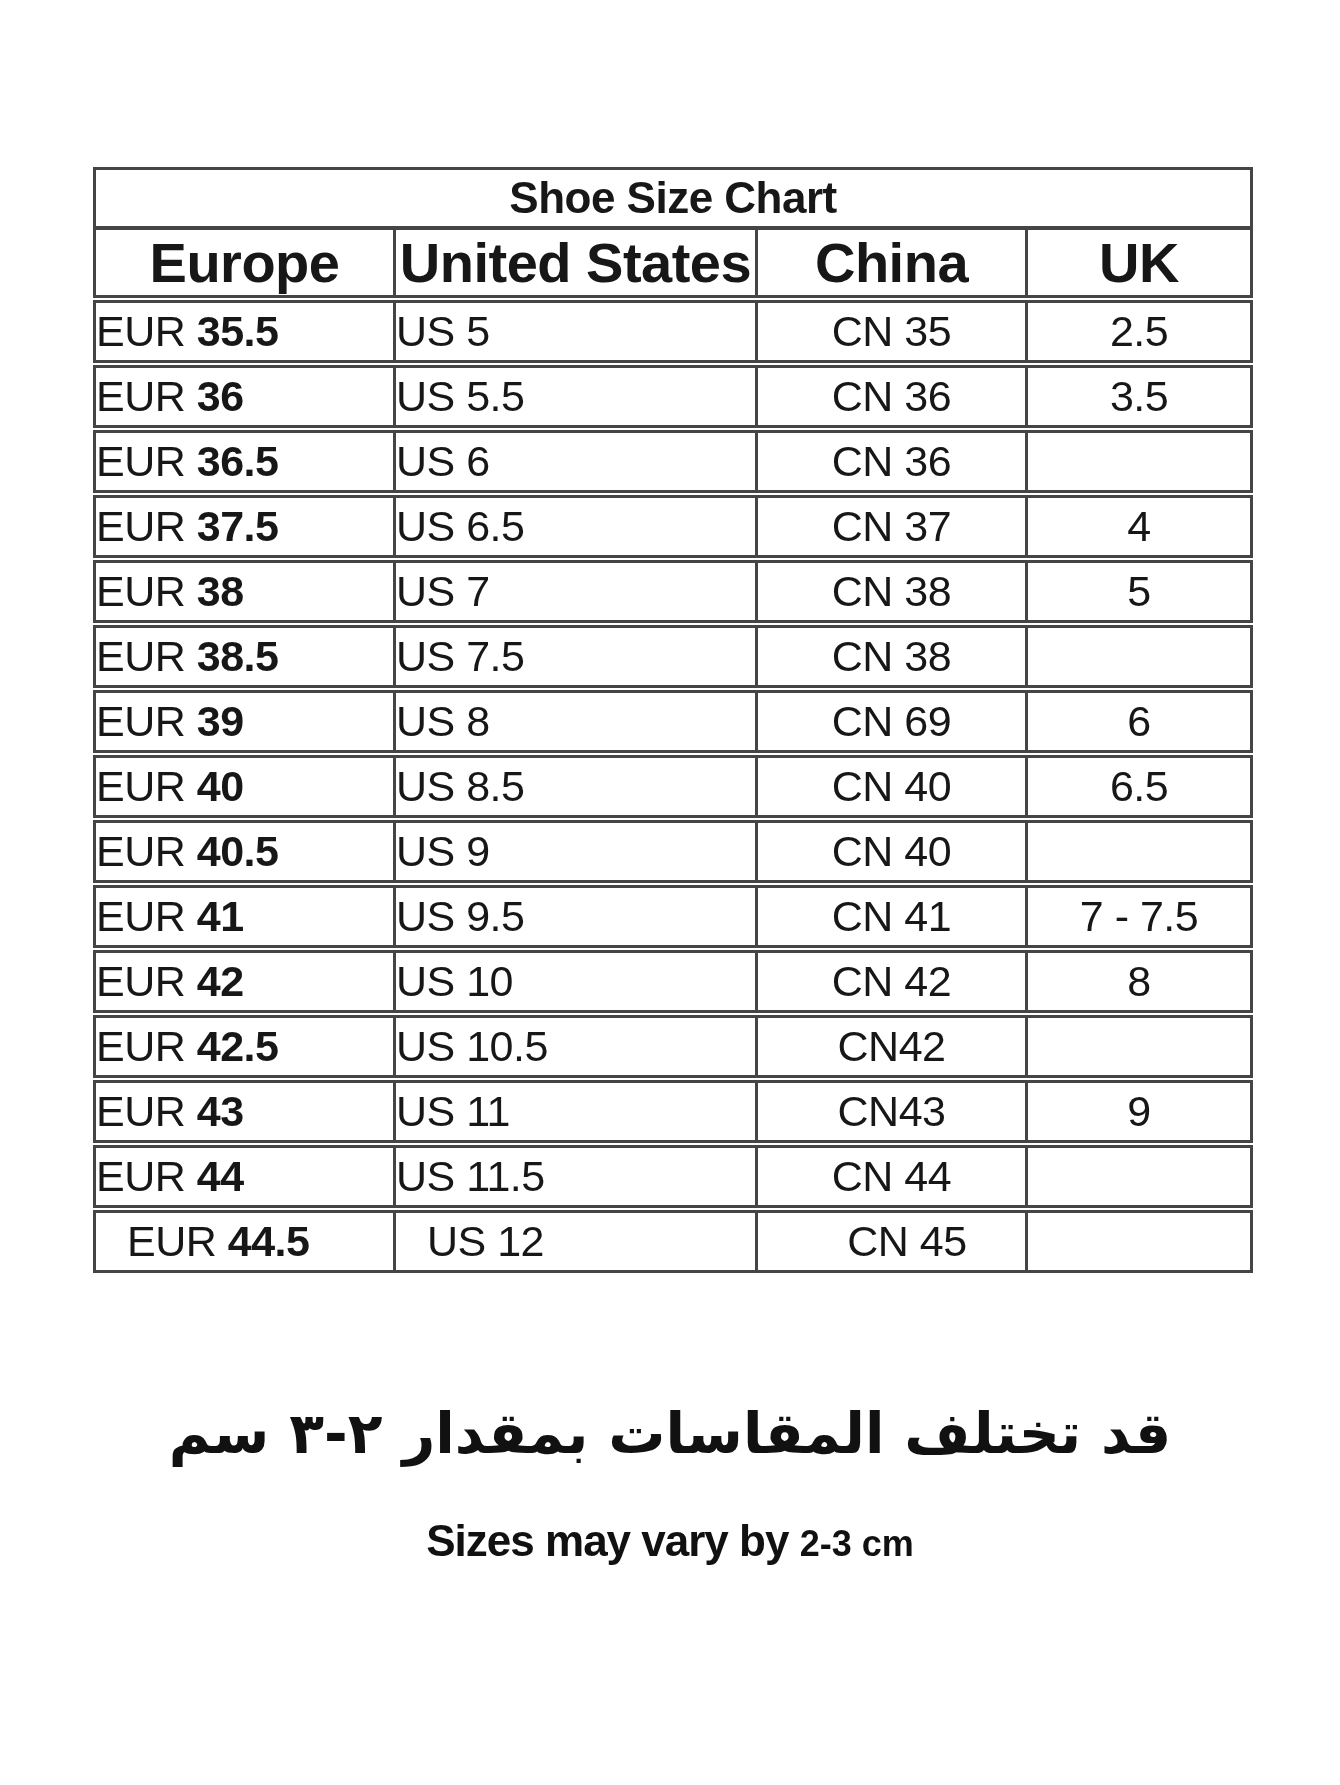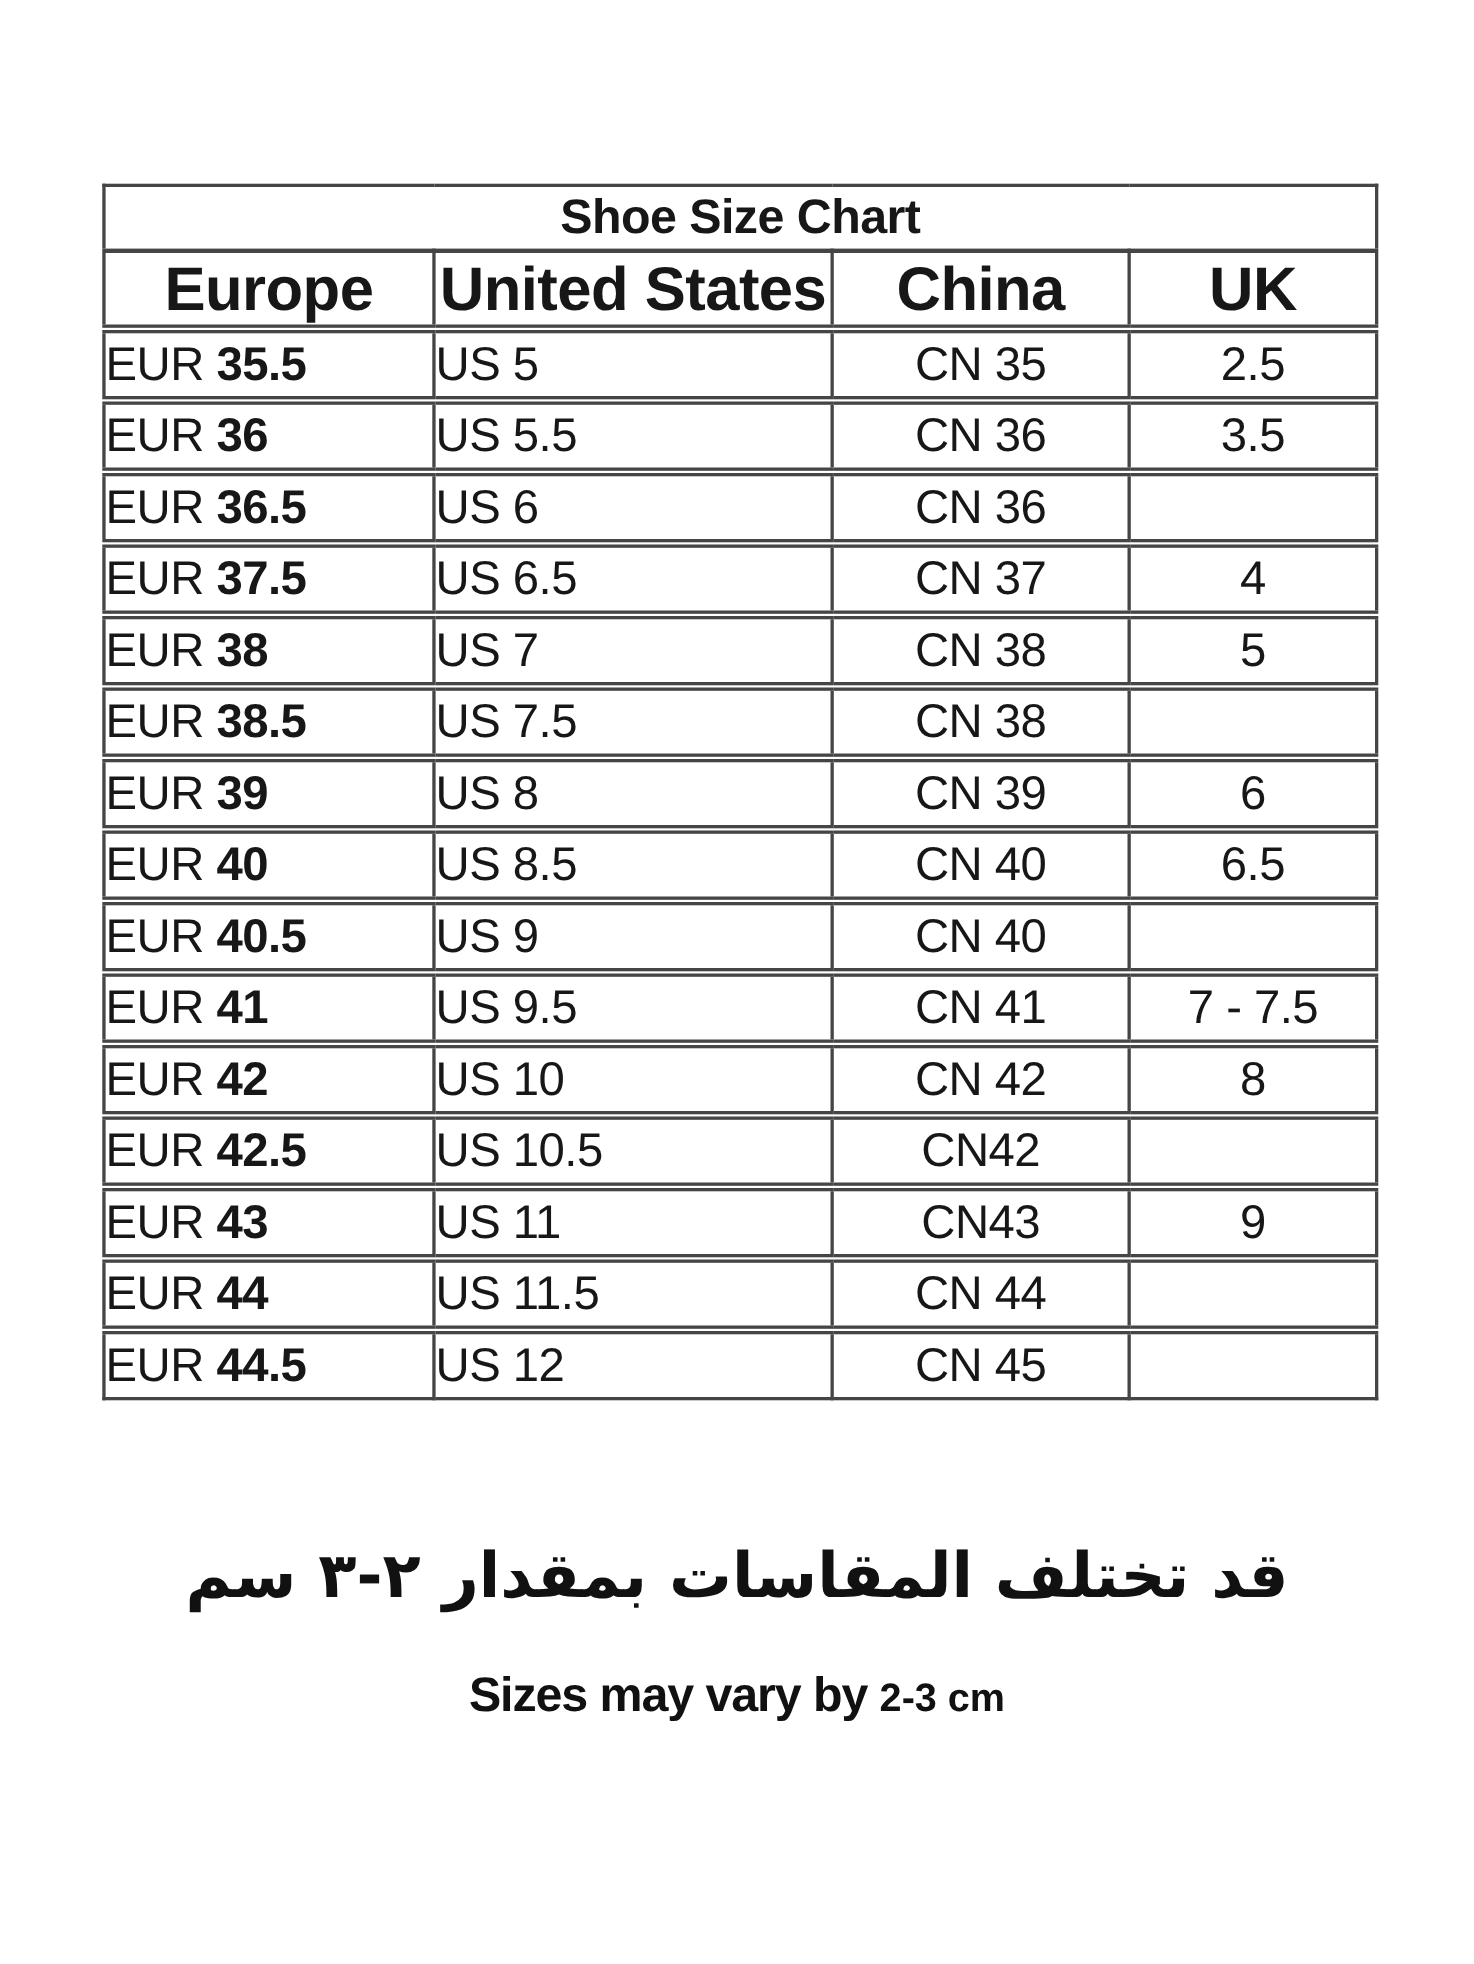--- a/index.html
+++ b/index.html
@@ -34,21 +34,21 @@
   .size-chart th.hdr{
     border-top:4px solid var(--bc);
     border-bottom:3px solid var(--bc);
     height:54px;font-size:56px;font-weight:bold;text-align:center;
   }
   .size-chart td{
     border-top:8px double var(--bc);
     border-bottom:8px double var(--bc);
     height:57px;font-size:43px;font-weight:normal;
   }
-  .size-chart tbody tr:last-child td{border-bottom:3px solid var(--bc);}
+  .size-chart tbody tr:last-child td{border-bottom:3px solid var(--bc);padding-left:31px;}
   .c-eur{text-align:left;padding-left:26px;}
   .c-eur .sz{font-weight:bold;}
   .c-us{text-align:left;padding-left:21px;}
   .c-cn,.c-uk{text-align:center;}
 
   .note-ar{
     position:absolute;top:1400px;left:0;width:1340px;
     text-align:center;font-weight:bold;font-size:57px;color:#111111;
     font-family:"DejaVu Sans", sans-serif;
   }
@@ -115,21 +115,21 @@
         </tr>
         <tr>
           <td class="c-eur"><span>EUR</span> <span class="sz">38.5</span></td>
           <td class="c-us">US 7.5</td>
           <td class="c-cn">CN 38</td>
           <td class="c-uk"></td>
         </tr>
         <tr>
           <td class="c-eur"><span>EUR</span> <span class="sz">39</span></td>
           <td class="c-us">US 8</td>
-          <td class="c-cn">CN 39</td>
+          <td class="c-cn">CN 69</td>
           <td class="c-uk">6</td>
         </tr>
         <tr>
           <td class="c-eur"><span>EUR</span> <span class="sz">40</span></td>
           <td class="c-us">US 8.5</td>
           <td class="c-cn">CN 40</td>
           <td class="c-uk">6.5</td>
         </tr>
         <tr>
           <td class="c-eur"><span>EUR</span> <span class="sz">40.5</span></td>

